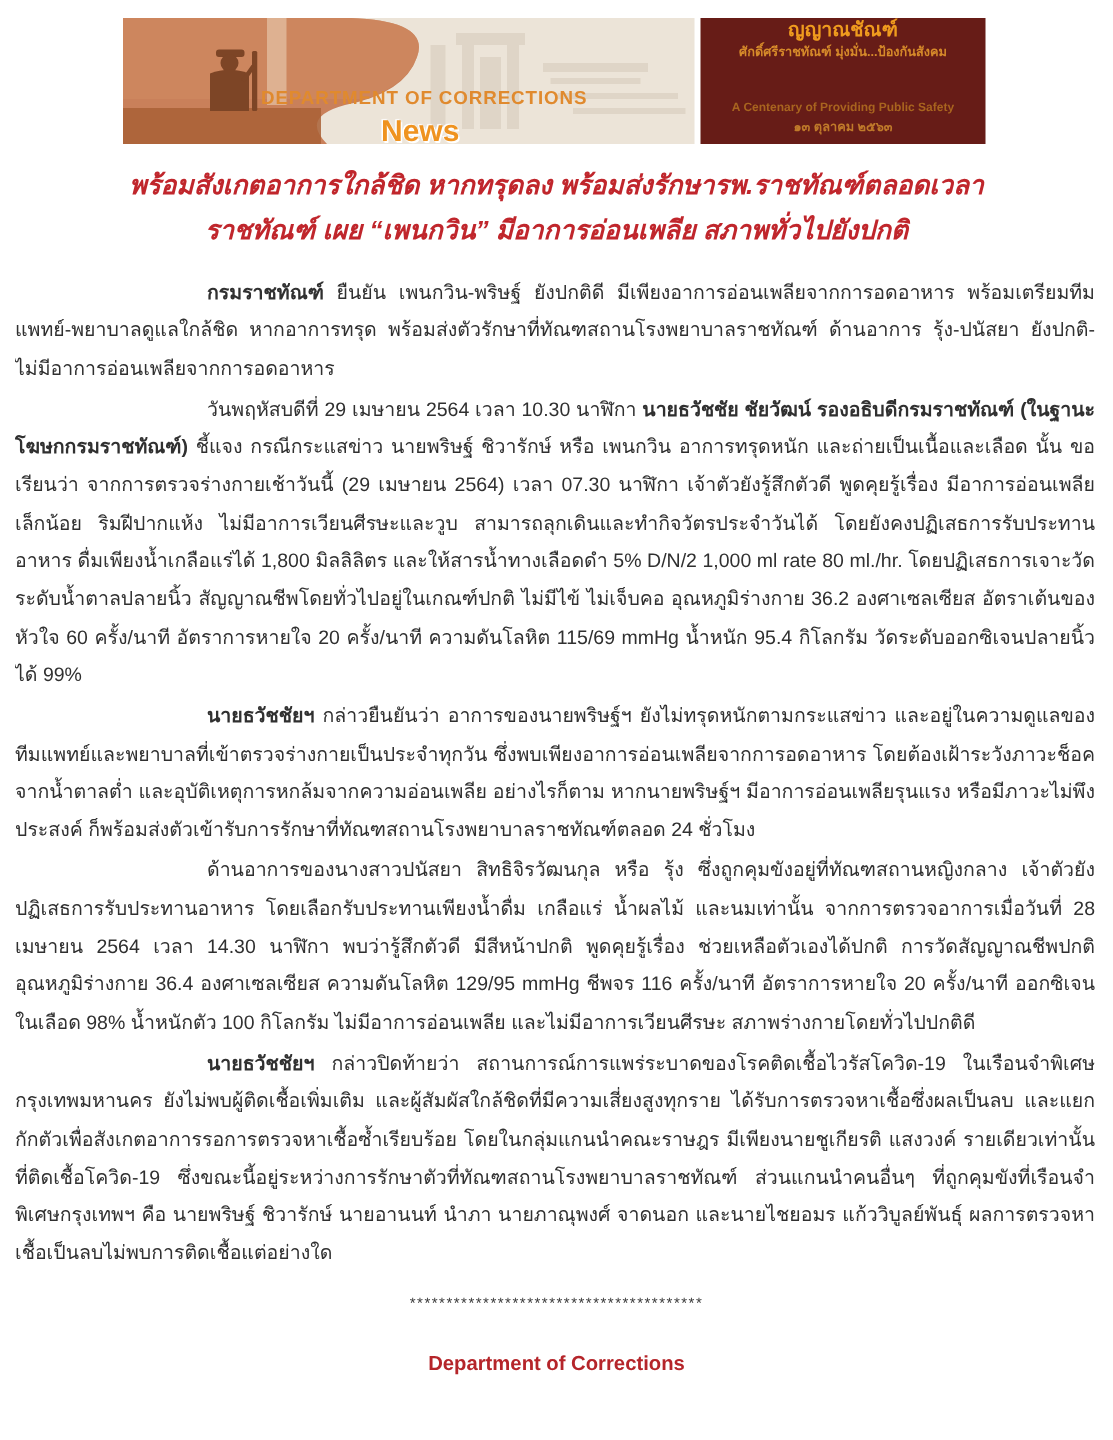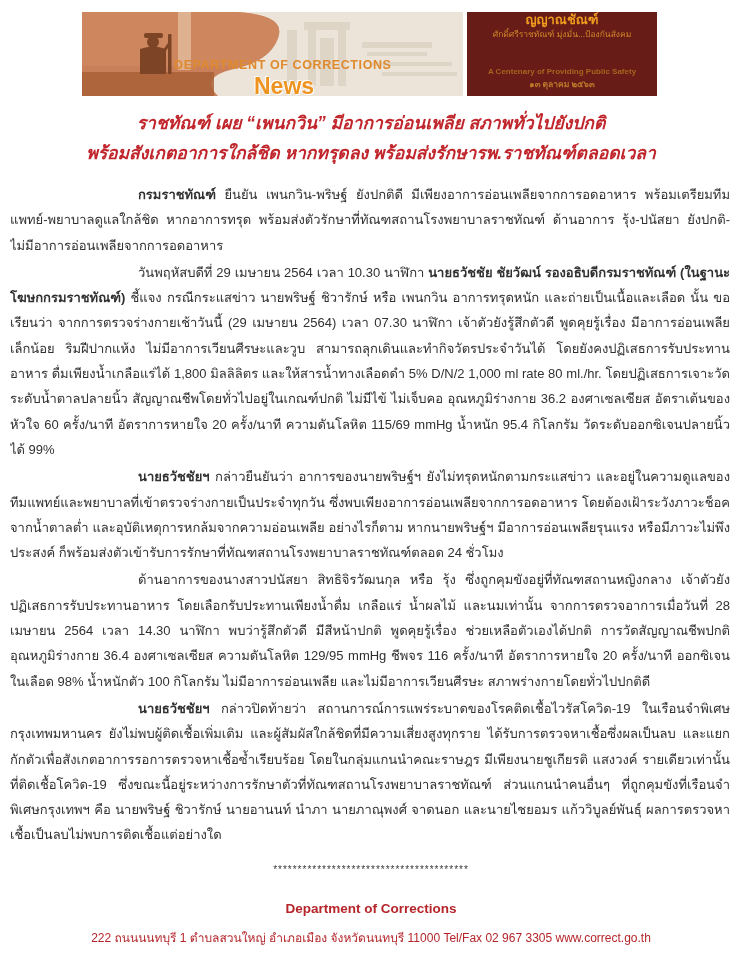--- a/index.html
+++ b/index.html
@@ -31,41 +31,41 @@
     overflow:hidden;
   }
   .banner-left svg{position:absolute;left:0;top:0;}
   .dept-label{
     position:absolute;left:92px;bottom:24px;
     color:#e08a2e;font-weight:bold;font-size:12.5px;letter-spacing:.6px;
     white-space:nowrap;
   }
   .news-label{
     position:absolute;left:172px;bottom:-4px;
-    color:#ef9320;font-weight:bold;font-size:23px;
+    color:#ef9320;font-weight:bold;font-size:20px;
     text-shadow:0 0 2px #fff,1px 1px 0 #fff,-1px -1px 0 #fff;
   }
   .banner-right{
     width:190px;height:84px;
     background:var(--maroon);
     text-align:center;
     padding-top:3px;
     overflow:hidden;
   }
   .logo-num{
     color:var(--gold);
     font-family:"DejaVu Serif","Liberation Serif",serif;
     font-weight:bold;font-size:34px;line-height:34px;
     letter-spacing:2px;
   }
   .logo-num sup{font-size:10px;vertical-align:super;letter-spacing:0;}
   .logo-org{color:var(--gold);font-weight:bold;font-size:13px;line-height:13px;margin-top:-2px;}
-  .logo-motto{color:#d68a2a;font-weight:normal;font-size:8.5px;line-height:10px;margin-top:3px;white-space:nowrap;}
+  .logo-motto{color:#d68a2a;font-weight:bold;font-size:8.5px;line-height:10px;margin-top:3px;white-space:nowrap;}
   .logo-motto-en{color:#a8641f;font-weight:bold;font-size:8px;line-height:9px;white-space:nowrap;margin-top:28px;}
-  .logo-date{color:#c07a2a;font-weight:bold;font-size:8.5px;line-height:10px;margin-top:3px;font-family:Liberation Serif, serif;}
+  .logo-date{color:#c07a2a;font-weight:bold;font-size:8.5px;line-height:10px;margin-top:3px;}
   
   .headline{
     position:absolute;left:0;top:108px;width:742px;
     text-align:center;
     color:var(--title-red);
     font-weight:bold;font-style:italic;
     font-size:17.5px;line-height:30px;
   }
   
   .article{
@@ -132,29 +132,28 @@
     </div>
     <div class="banner-right">
       <div class="logo-org">ญญาณชัณฑ์</div>
       <div class="logo-motto">ศักดิ์ศรีราชทัณฑ์ มุ่งมั่น...ป้องกันสังคม</div>
       <div class="logo-motto-en">A Centenary of Providing Public Safety</div>
       <div class="logo-date">๑๓ ตุลาคม ๒๕๖๓</div>
     </div>
   </div>
 
   <div class="headline">
+    <div>พร้อมสังเกตอาการใกล้ชิด หากทรุดลง พร้อมส่งรักษารพ.ราชทัณฑ์ตลอดเวลา</div>
     <div>ราชทัณฑ์ เผย “เพนกวิน” มีอาการอ่อนเพลีย สภาพทั่วไปยังปกติ</div>
-    <div>พร้อมสังเกตอาการใกล้ชิด หากทรุดลง พร้อมส่งรักษารพ.ราชทัณฑ์ตลอดเวลา</div>
   </div>
 
   <div class="article">
       <p class="para"><span class="b">กรมราชทัณฑ์</span><span> ยืนยัน เพนกวิน-พริษฐ์ ยังปกติดี มีเพียงอาการอ่อนเพลียจากการอดอาหาร พร้อมเตรียมทีมแพทย์-พยาบาลดูแลใกล้ชิด หากอาการทรุด พร้อมส่งตัวรักษาที่ทัณฑสถานโรงพยาบาลราชทัณฑ์ ด้านอาการ รุ้ง-ปนัสยา ยังปกติ-ไม่มีอาการอ่อนเพลียจากการอดอาหาร</span></p>
       <p class="para"><span>วันพฤหัสบดีที่ 29 เมษายน 2564 เวลา 10.30 นาฬิกา </span><span class="b">นายธวัชชัย ชัยวัฒน์ รองอธิบดีกรมราชทัณฑ์ (ในฐานะโฆษกกรมราชทัณฑ์)</span><span> ชี้แจง กรณีกระแสข่าว นายพริษฐ์ ชิวารักษ์ หรือ เพนกวิน อาการทรุดหนัก และถ่ายเป็นเนื้อและเลือด นั้น ขอเรียนว่า จากการตรวจร่างกายเช้าวันนี้ (29 เมษายน 2564) เวลา 07.30 นาฬิกา เจ้าตัวยังรู้สึกตัวดี พูดคุยรู้เรื่อง มีอาการอ่อนเพลียเล็กน้อย ริมฝีปากแห้ง ไม่มีอาการเวียนศีรษะและวูบ สามารถลุกเดินและทำกิจวัตรประจำวันได้ โดยยังคงปฏิเสธการรับประทานอาหาร ดื่มเพียงน้ำเกลือแร่ได้ 1,800 มิลลิลิตร และให้สารน้ำทางเลือดดำ 5% D/N/2 1,000 ml rate 80 ml./hr. โดยปฏิเสธการเจาะวัดระดับน้ำตาลปลายนิ้ว สัญญาณชีพโดยทั่วไปอยู่ในเกณฑ์ปกติ ไม่มีไข้ ไม่เจ็บคอ อุณหภูมิร่างกาย 36.2 องศาเซลเซียส อัตราเต้นของหัวใจ 60 ครั้ง/นาที อัตราการหายใจ 20 ครั้ง/นาที ความดันโลหิต 115/69 mmHg น้ำหนัก 95.4 กิโลกรัม วัดระดับออกซิเจนปลายนิ้วได้ 99%</span></p>
       <p class="para"><span class="b">นายธวัชชัยฯ</span><span> กล่าวยืนยันว่า อาการของนายพริษฐ์ฯ ยังไม่ทรุดหนักตามกระแสข่าว และอยู่ในความดูแลของทีมแพทย์และพยาบาลที่เข้าตรวจร่างกายเป็นประจำทุกวัน ซึ่งพบเพียงอาการอ่อนเพลียจากการอดอาหาร โดยต้องเฝ้าระวังภาวะช็อคจากน้ำตาลต่ำ และอุบัติเหตุการหกล้มจากความอ่อนเพลีย อย่างไรก็ตาม หากนายพริษฐ์ฯ มีอาการอ่อนเพลียรุนแรง หรือมีภาวะไม่พึงประสงค์ ก็พร้อมส่งตัวเข้ารับการรักษาที่ทัณฑสถานโรงพยาบาลราชทัณฑ์ตลอด 24 ชั่วโมง</span></p>
       <p class="para"><span>ด้านอาการของนางสาวปนัสยา สิทธิจิรวัฒนกุล หรือ รุ้ง ซึ่งถูกคุมขังอยู่ที่ทัณฑสถานหญิงกลาง เจ้าตัวยังปฏิเสธการรับประทานอาหาร โดยเลือกรับประทานเพียงน้ำดื่ม เกลือแร่ น้ำผลไม้ และนมเท่านั้น จากการตรวจอาการเมื่อวันที่ 28 เมษายน 2564 เวลา 14.30 นาฬิกา พบว่ารู้สึกตัวดี มีสีหน้าปกติ พูดคุยรู้เรื่อง ช่วยเหลือตัวเองได้ปกติ การวัดสัญญาณชีพปกติ อุณหภูมิร่างกาย 36.4 องศาเซลเซียส ความดันโลหิต 129/95 mmHg ชีพจร 116 ครั้ง/นาที อัตราการหายใจ 20 ครั้ง/นาที ออกซิเจนในเลือด 98% น้ำหนักตัว 100 กิโลกรัม ไม่มีอาการอ่อนเพลีย และไม่มีอาการเวียนศีรษะ สภาพร่างกายโดยทั่วไปปกติดี</span></p>
       <p class="para"><span class="b">นายธวัชชัยฯ</span><span> กล่าวปิดท้ายว่า สถานการณ์การแพร่ระบาดของโรคติดเชื้อไวรัสโควิด-19 ในเรือนจำพิเศษกรุงเทพมหานคร ยังไม่พบผู้ติดเชื้อเพิ่มเติม และผู้สัมผัสใกล้ชิดที่มีความเสี่ยงสูงทุกราย ได้รับการตรวจหาเชื้อซึ่งผลเป็นลบ และแยกกักตัวเพื่อสังเกตอาการรอการตรวจหาเชื้อซ้ำเรียบร้อย โดยในกลุ่มแกนนำคณะราษฎร มีเพียงนายชูเกียรติ แสงวงค์ รายเดียวเท่านั้นที่ติดเชื้อโควิด-19 ซึ่งขณะนี้อยู่ระหว่างการรักษาตัวที่ทัณฑสถานโรงพยาบาลราชทัณฑ์ ส่วนแกนนำคนอื่นๆ ที่ถูกคุมขังที่เรือนจำพิเศษกรุงเทพฯ คือ นายพริษฐ์ ชิวารักษ์ นายอานนท์ นำภา นายภาณุพงศ์ จาดนอก และนายไชยอมร แก้ววิบูลย์พันธุ์ ผลการตรวจหาเชื้อเป็นลบไม่พบการติดเชื้อแต่อย่างใด</span></p>
     </div>
 
   <div class="divider">****************************************</div>
   <div class="footer-org">Department of Corrections</div>
-  <div class="footer-address">222 ถนนนนทบุรี 1 ตำบลสวนใหญ่ อำเภอเมือง จังหวัดนนทบุรี 11000 Tel/Fax 02 967 3305 www.correct.go.th</div>
 
 </div>
 
 </body></html>

